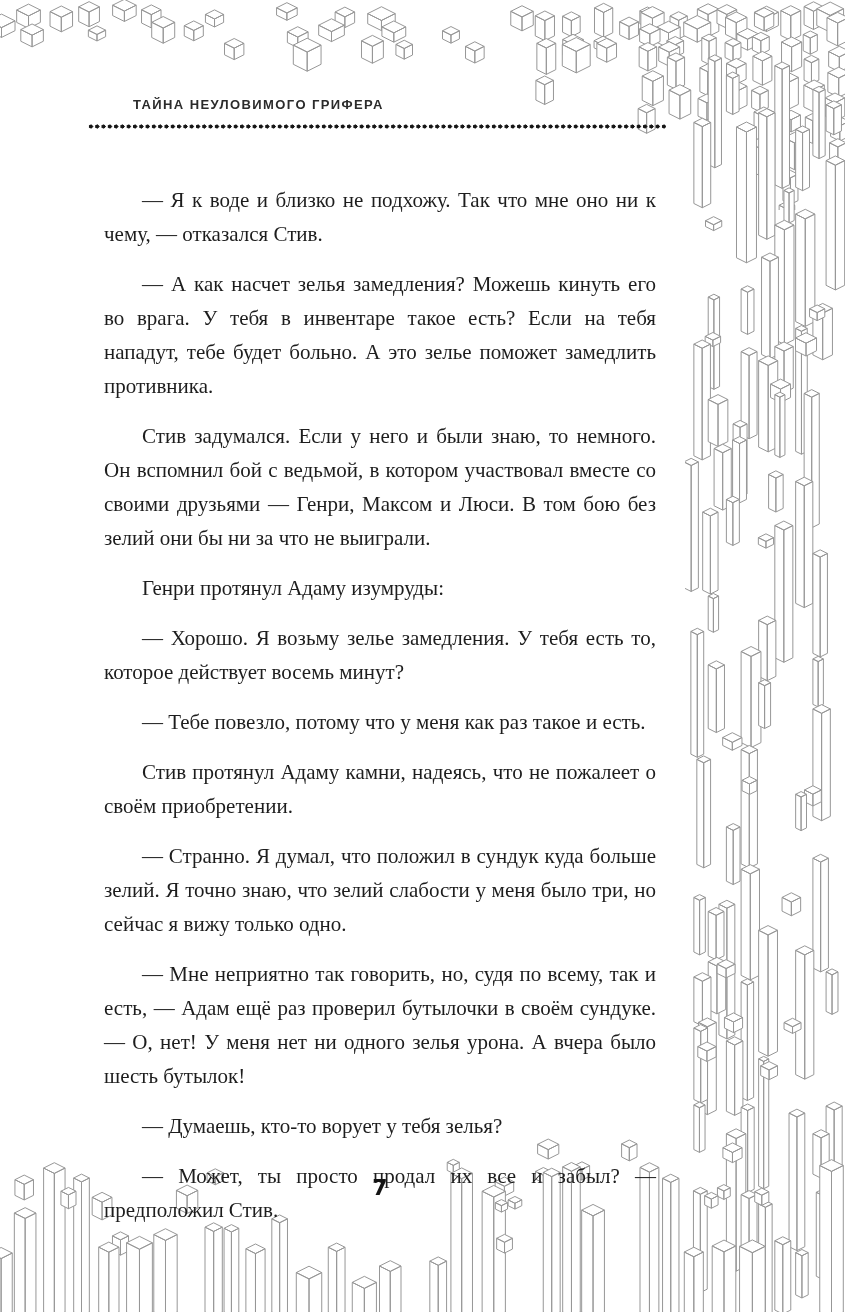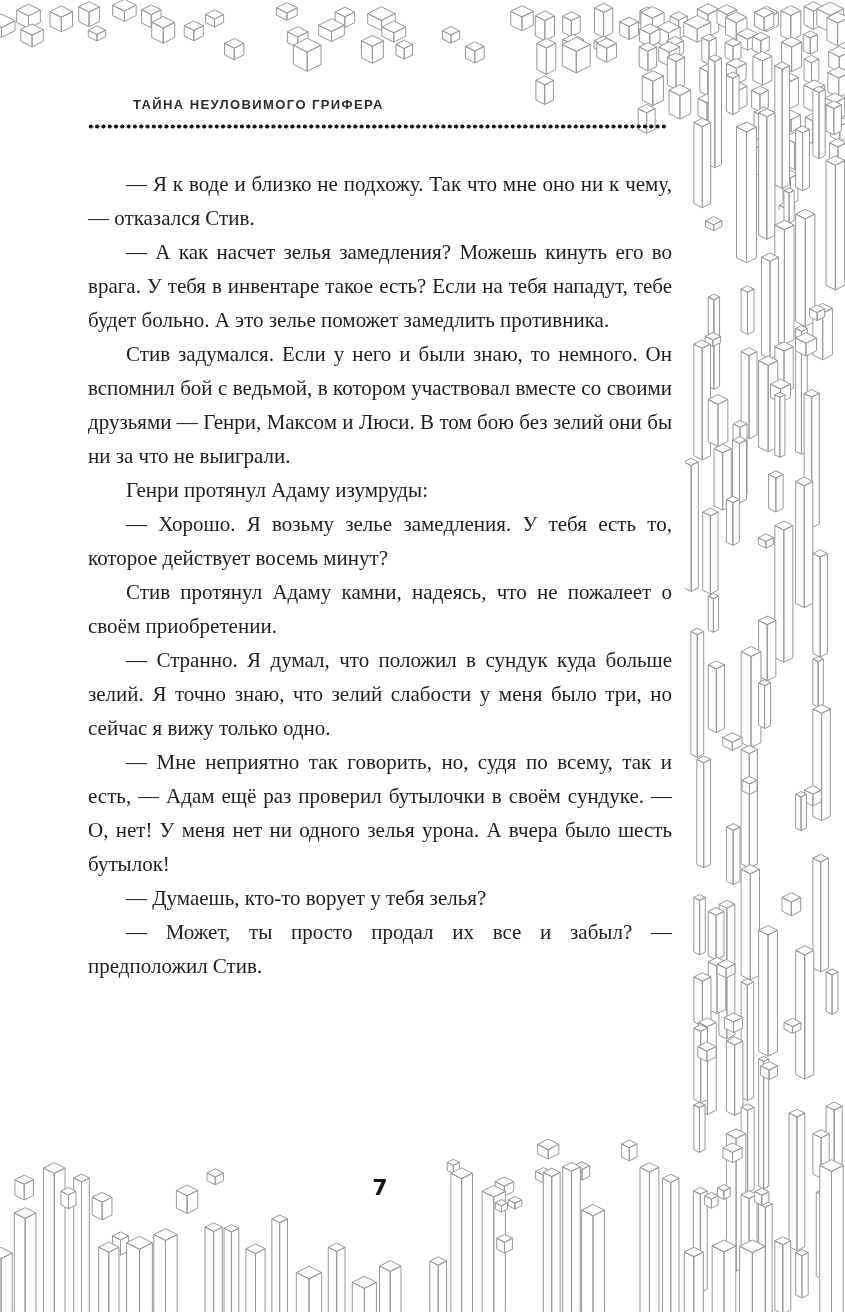--- a/index.html
+++ b/index.html
@@ -29,21 +29,21 @@
   .dotted-rule {
     position:absolute; top:123px; left:0; width:578px; height:7px;
     background:radial-gradient(circle at 3px 3.5px, var(--dot,#161616) 1.9px, transparent 2.2px);
     background-size:6.3px 7px; background-repeat:repeat-x;
   }
   .body-text {
     position:absolute; top:167px; left:0; width:584px;
     font-size:21px; line-height:34px; color:var(--text,#1d1d1d);
     text-align:justify;
   }
-  .body-text p { margin:0; text-indent:38px;font-family:Liberation Serif, serif; }
+  .body-text p { margin:16px; text-indent:38px;font-family:Liberation Serif, serif; }
   .page-number {
     position:absolute; top:1175px; left:0; width:584px;
     text-align:center;
     font-family:"DejaVu Sans", sans-serif;
     font-size:22px; font-weight:700; color:#141414;
   }
 </style>
 </head>
 <body>
 
@@ -281,20 +281,21 @@
 
   <div class="content">
     <div class="running-header">ТАЙНА НЕУЛОВИМОГО ГРИФЕРА</div>
     <div class="dotted-rule"></div>
     <div class="body-text">
         <p>— Я к воде и близко не подхожу. Так что мне оно ни к чему, — отказался Стив.</p>
         <p>— А как насчет зелья замедления? Можешь кинуть его во врага. У тебя в инвентаре такое есть? Если на тебя нападут, тебе будет больно. А это зелье поможет замедлить противника.</p>
         <p>Стив задумался. Если у него и были знаю, то немного. Он вспомнил бой с ведьмой, в котором участвовал вместе со своими друзьями — Генри, Максом и Люси. В том бою без зелий они бы ни за что не выиграли.</p>
         <p>Генри протянул Адаму изумруды:</p>
         <p>— Хорошо. Я возьму зелье замедления. У тебя есть то, которое действует восемь минут?</p>
+        <p>— Тебе повезло, потому что у меня как раз такое и есть.</p>
         <p>Стив протянул Адаму камни, надеясь, что не пожалеет о своём приобретении.</p>
         <p>— Странно. Я думал, что положил в сундук куда больше зелий. Я точно знаю, что зелий слабости у меня было три, но сейчас я вижу только одно.</p>
         <p>— Мне неприятно так говорить, но, судя по всему, так и есть, — Адам ещё раз проверил бутылочки в своём сундуке. — О, нет! У меня нет ни одного зелья урона. А вчера было шесть бутылок!</p>
         <p>— Думаешь, кто-то ворует у тебя зелья?</p>
         <p>— Может, ты просто продал их все и забыл? — предположил Стив.</p>
       </div>
     <div class="page-number">7</div>
   </div>
 
 </div>

